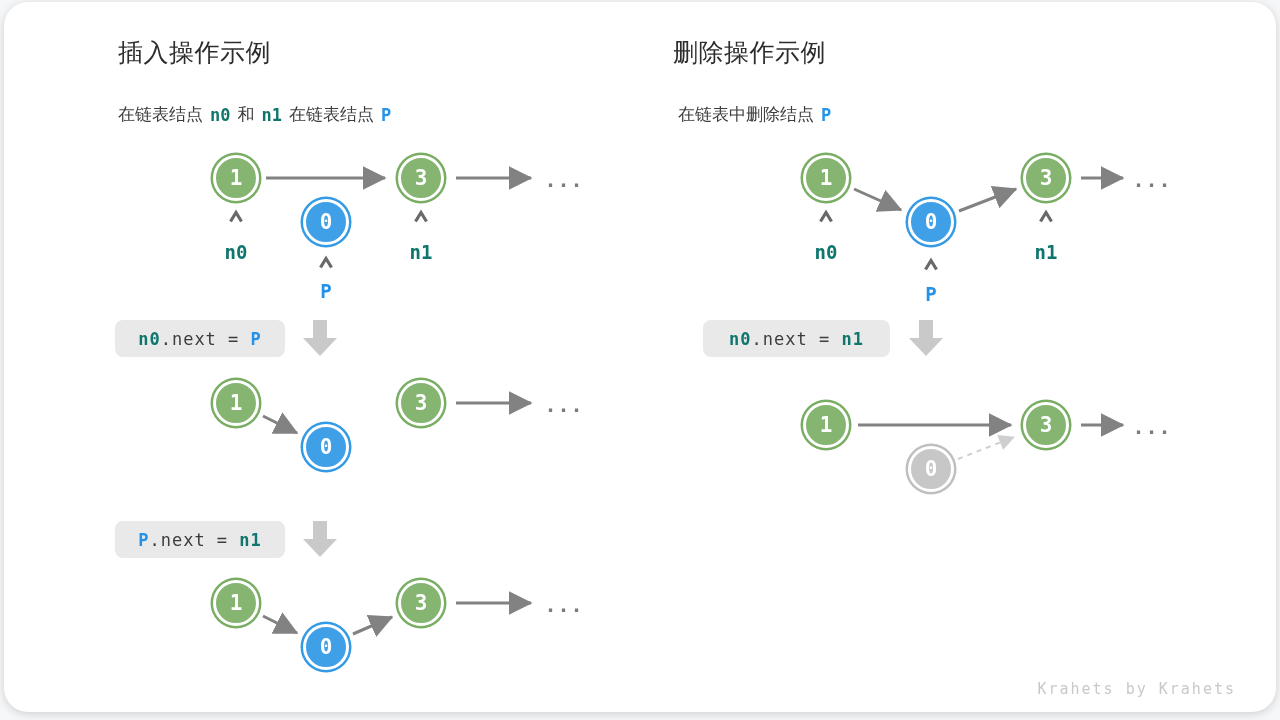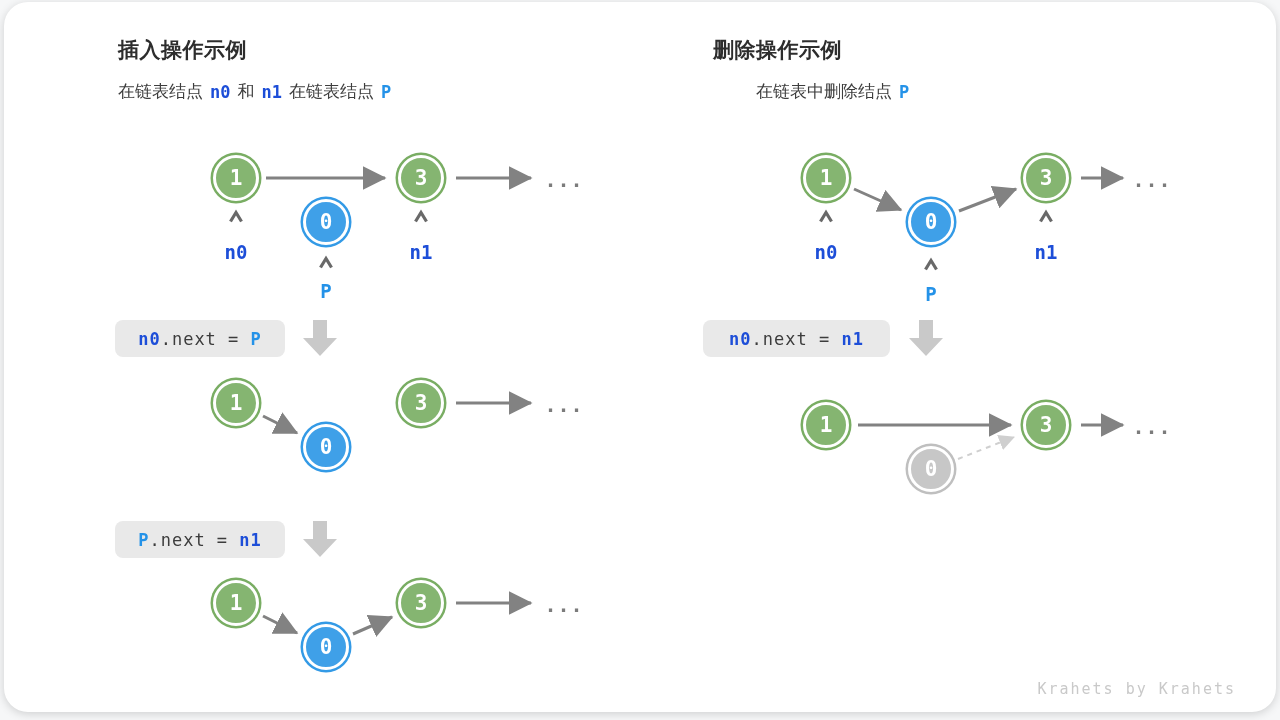--- a/index.html
+++ b/index.html
@@ -7,32 +7,32 @@
   body { background:#f6f7f8; font-family:"Liberation Sans","DejaVu Sans",sans-serif; }
 
   .card {
     position:absolute; left:4px; top:2px; width:1272px; height:710px;
     background:#ffffff; border-radius:24px;
     box-shadow:0 2px 10px rgba(0,0,0,0.16);
   }
   .layer { position:absolute; left:0; top:0; width:1280px; height:720px; }
 
   .title {
-    position:absolute; font-weight:bold; font-size:21px; color:#2d2d2d;
+    position:absolute; font-weight:normal; font-size:25px; color:#2d2d2d;
     letter-spacing:0.5px;
   }
   .subtitle {
     position:absolute; font-size:17px; color:#3d3d3d;
-    display:flex; align-items:center; white-space:pre;
+    display:flex; align-items:center; white-space:pre;margin-top:23px;
   }
   .subtitle .tok {
     font-family:"DejaVu Sans Mono","Liberation Mono",monospace;
     font-weight:bold; margin:0 7px; font-size:17px;
   }
-  .green-t { color:#1d4ed8; }
+  .green-t { color:#0f766e; }
   .blue-t  { color:#2492e8; }
 
   .node {
     position:absolute; width:46px; height:46px; border-radius:50%;
     transform:translate(-50%,-50%);
     display:flex; align-items:center; justify-content:center;
     font-family:"DejaVu Sans Mono","Liberation Mono",monospace;
     font-weight:bold; font-size:21px; color:#ffffff;
     border:3px solid #ffffff;
   }
@@ -136,23 +136,23 @@
 
 <div class="code-box" style="left:115px; top:521px; width:170px;">
   <span class="blue-t">P</span><span>.next = </span><span class="green-t">n1</span>
 </div>
 
 <div class="node green" style="left:236px; top:603px;">1</div>
 <div class="node blue" style="left:326px; top:647px;">0</div>
 <div class="node green" style="left:421px; top:603px;">3</div>
 <div class="ellipsis" style="left:564px; top:605px;">...</div>
 
-<div class="title" style="left:713px; top:36px;">删除操作示例</div>
+<div class="title" style="left:673px; top:36px;">删除操作示例</div>
 
-<div class="subtitle" style="left:756px; top:80px;">
+<div class="subtitle" style="left:678px; top:80px;">
   <span>在链表中删除结点</span><span class="tok blue-t">P</span>
 </div>
 
 <div class="node green" style="left:826px; top:178px;">1</div>
 <div class="node blue" style="left:931px; top:222px;">0</div>
 <div class="node green" style="left:1046px; top:178px;">3</div>
 <div class="ref-label green-t" style="left:826px; top:252px;">n0</div>
 <div class="ref-label green-t" style="left:1046px; top:252px;">n1</div>
 <div class="ref-label blue-t" style="left:931px; top:294px;">P</div>
 <div class="ellipsis" style="left:1152px; top:180px;">...</div>

